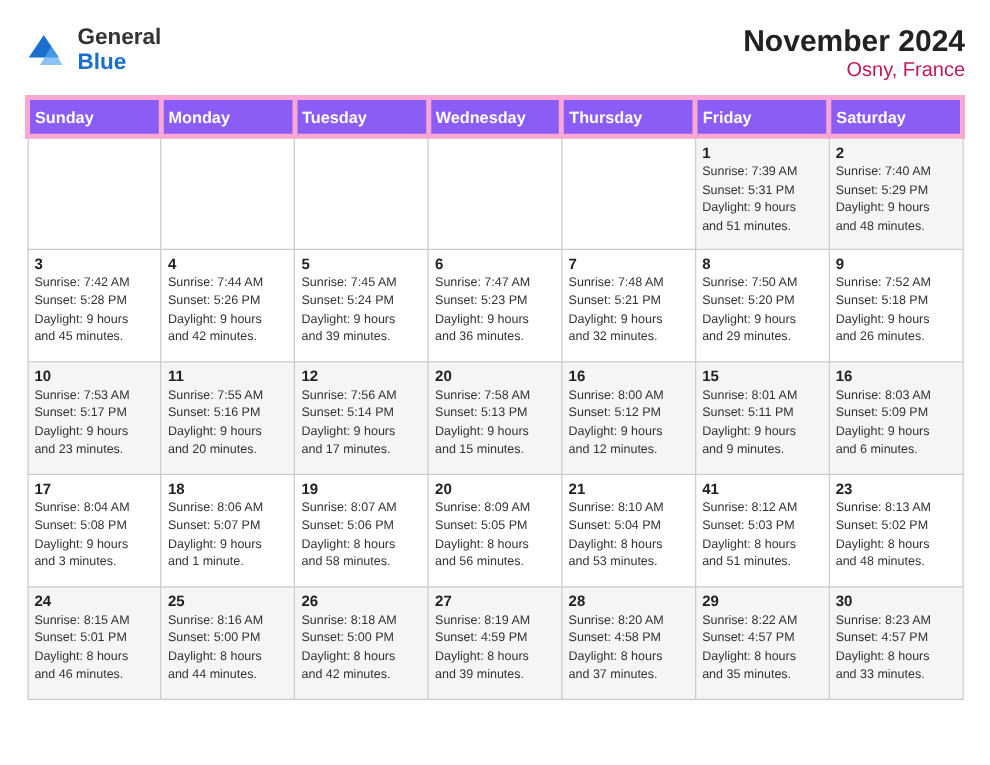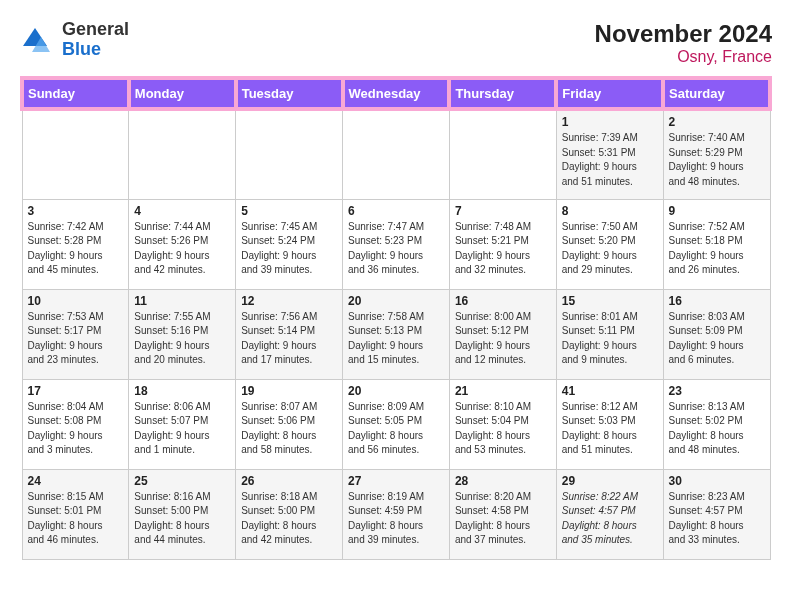--- a/index.html
+++ b/index.html
@@ -322,21 +322,21 @@
         </td>
         <td>
           <div class="day-num">28</div>
           <div class="day-info" style="white-space: pre-line;">Sunrise: 8:20 AM
 Sunset: 4:58 PM
 Daylight: 8 hours
 and 37 minutes.</div>
         </td>
         <td>
           <div class="day-num">29</div>
-          <div class="day-info" style="white-space: pre-line; font-style: italic;">Sunrise: 8:22 AM
+          <div class="day-info" style="white-space: pre-line;">Sunrise: 8:22 AM
 Sunset: 4:57 PM
 Daylight: 8 hours
 and 35 minutes.</div>
         </td>
         <td>
           <div class="day-num">30</div>
           <div class="day-info" style="white-space: pre-line;">Sunrise: 8:23 AM
 Sunset: 4:57 PM
 Daylight: 8 hours
 and 33 minutes.</div>

